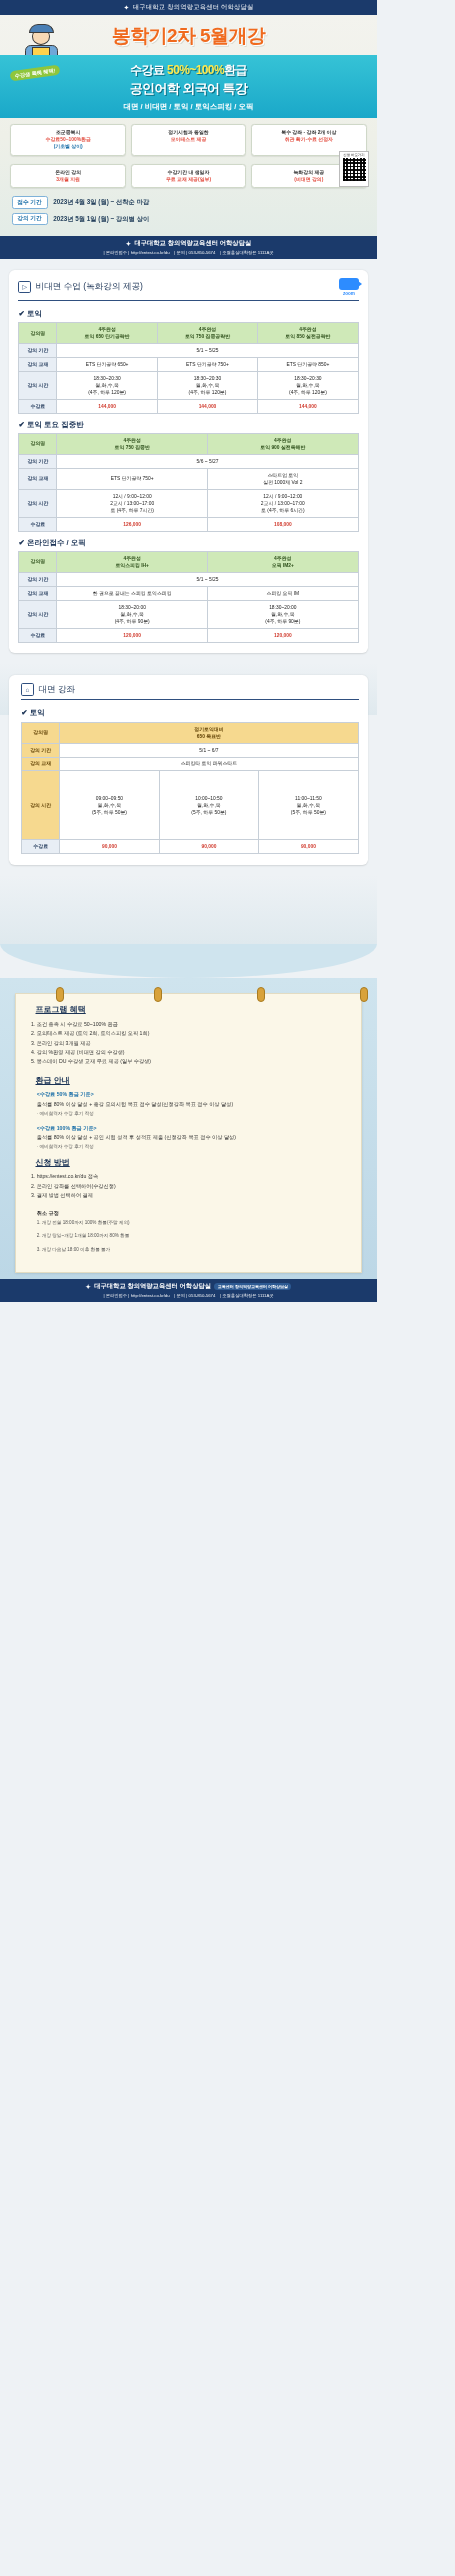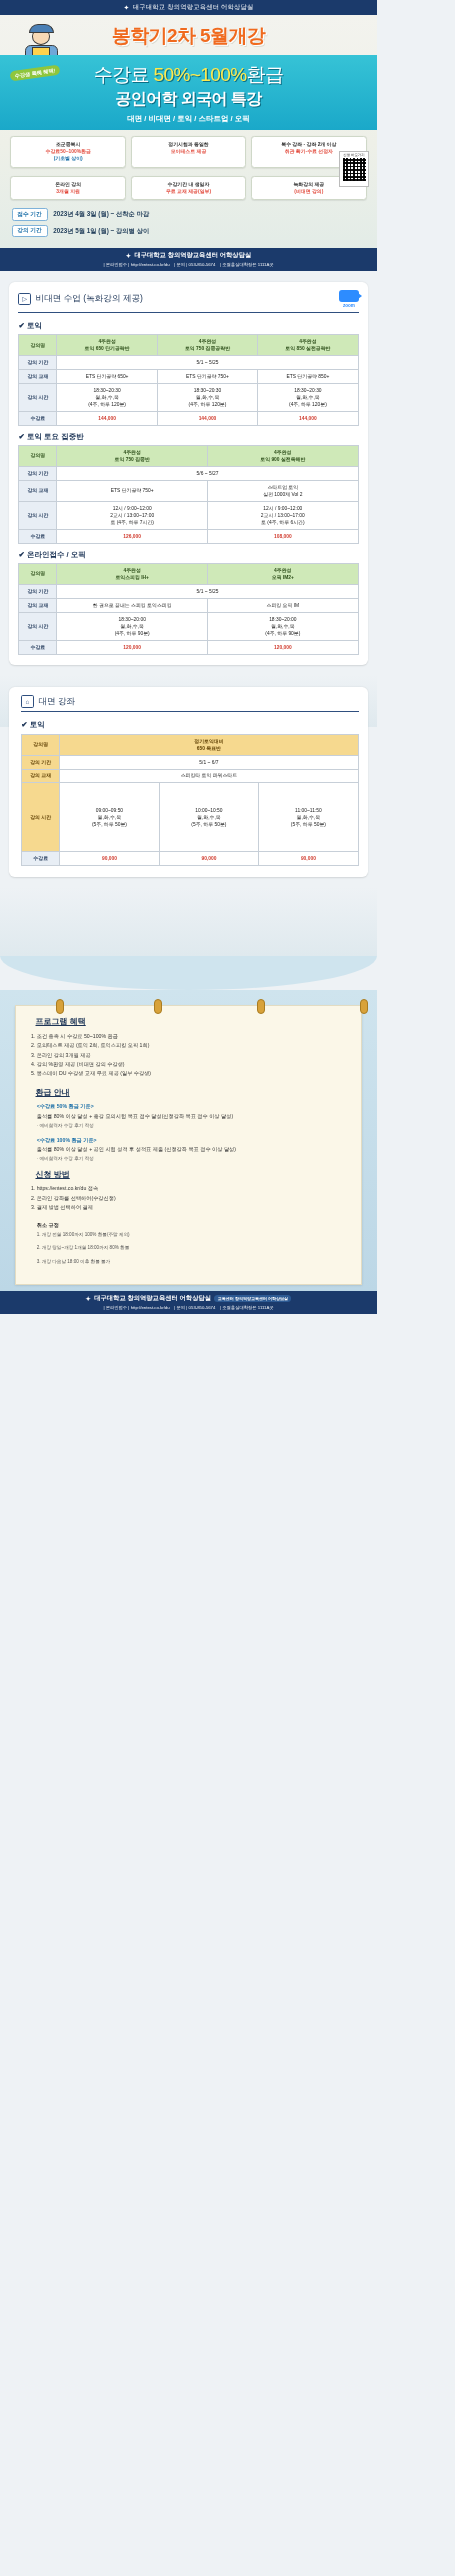--- a/index.html
+++ b/index.html
@@ -45,27 +45,27 @@
     letter-spacing: -0.6px;
   }
   .hero-mid {
     position: relative;
     background: linear-gradient(180deg,#36c3d6 0%, #1aa8c9 100%);
     margin-top: 3.4px;
     padding: 6.9px 5.7px 5.7px;
     text-align: center;
   }
   .hero-mid .l1 {
-    font-size: 19px; font-weight: normal; color:#fff;
+    font-size: 12px; font-weight: bold; color:#fff;
     text-shadow: 1.1px 1.1px 0 #0b6f86;
     letter-spacing: -0.6px;
   }
   .hero-mid .l1 .hl { color: #ffe94d; }
   .hero-mid .l2 {
-    font-size: 16px; font-weight: bold; color:#fff;
+    font-size: 13px; font-weight: bold; color:#fff;
     text-shadow: 1.1px 1.1px 0 #0b6f86;
     letter-spacing: -0.6px;
     margin-top: 1.1px;
   }
   .hero-mid .l3 {
     margin-top: 4.6px;
     font-size: 7.5px; color: #fff; font-weight: bold;
   }
   .char {
     position:absolute; left: 19.5px; top: 10.3px;
@@ -231,21 +231,21 @@
         <div class="vest"></div>
         <div class="head"></div>
         <div class="cap"></div>
     </div>
 
     <div class="hero-mid">
       <div class="l1">
         <span>수강료 </span><span class="hl">50%~100%</span><span>환급</span>
       </div>
       <div class="l2">공인어학 외국어 특강</div>
-      <div class="l3">대면 / 비대면 / 토익 / 스타트업 / 오픽</div>
+      <div class="l3">대면 / 비대면 / 토익 / 토익스피킹 / 오픽</div>
     </div>
 
     <div class="stamp">수강생 특혜 혜택!</div>
 
     <div class="badge-row">
       <div class="badge">
         <span class="t">조군중복시</span>
         <span class="r">수강료50~100%환급</span>
         <span class="b">(기초별 상이)</span>
       </div>

